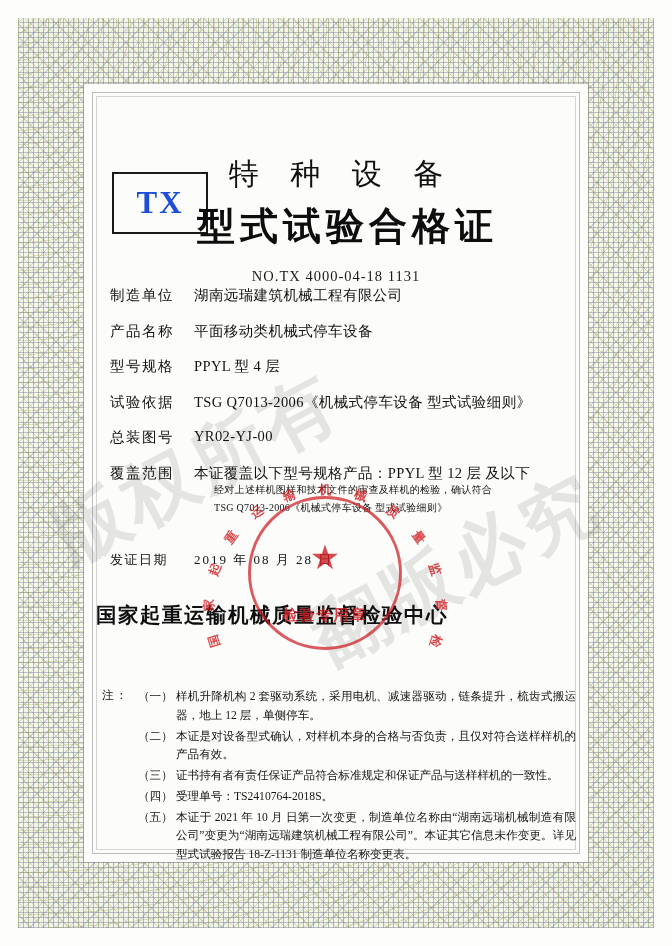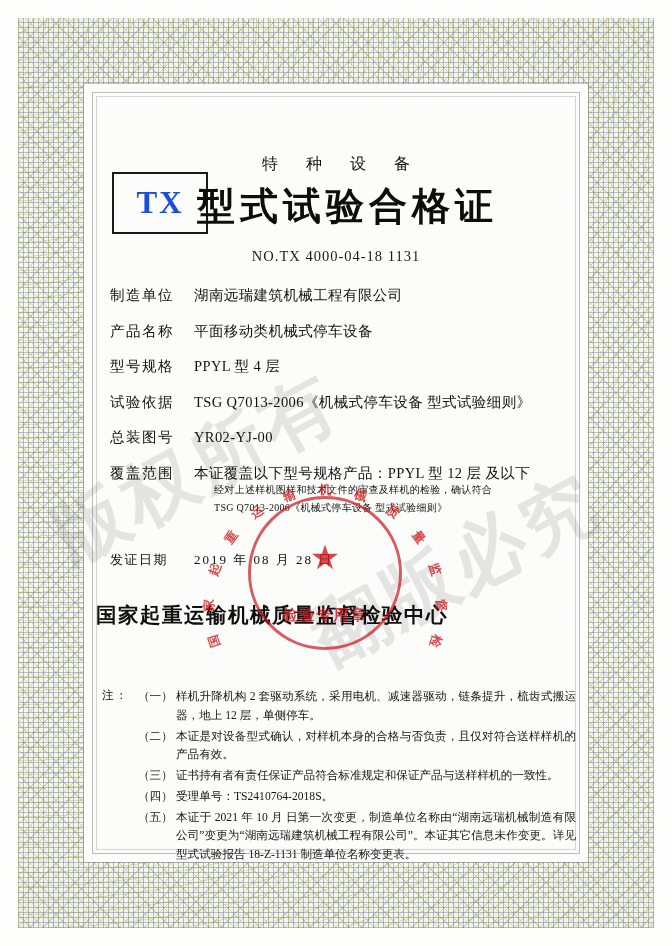--- a/index.html
+++ b/index.html
@@ -123,21 +123,21 @@
   }
 
   .title-block {
     position: absolute;
     left: 0;
     right: 0;
     top: 58px;
     text-align: center;
   }
   .title-main {
-    font-size: 16px;
+    font-size: 30px;
     letter-spacing: 12px;
     color: #111;
     font-weight: 400;
     padding-left: 12px;
   }
   .title-sub {
     margin-top: 6px;
     font-size: 38px;
     letter-spacing: 5px;
     font-weight: 700;
@@ -153,21 +153,21 @@
   }
 
   .fields {
     position: absolute;
     left: 14px;
     right: 6px;
     top: 190px;
   }
   .field-row {
     display: flex;
-    align-items: center;
+    align-items: flex-start;
     margin-bottom: 16.5px;
     font-size: 14.5px;
     color: #121212;
   }
   .field-label {
     width: 84px;
     flex: 0 0 84px;
     letter-spacing: 1.5px;
   }
   .field-value {

